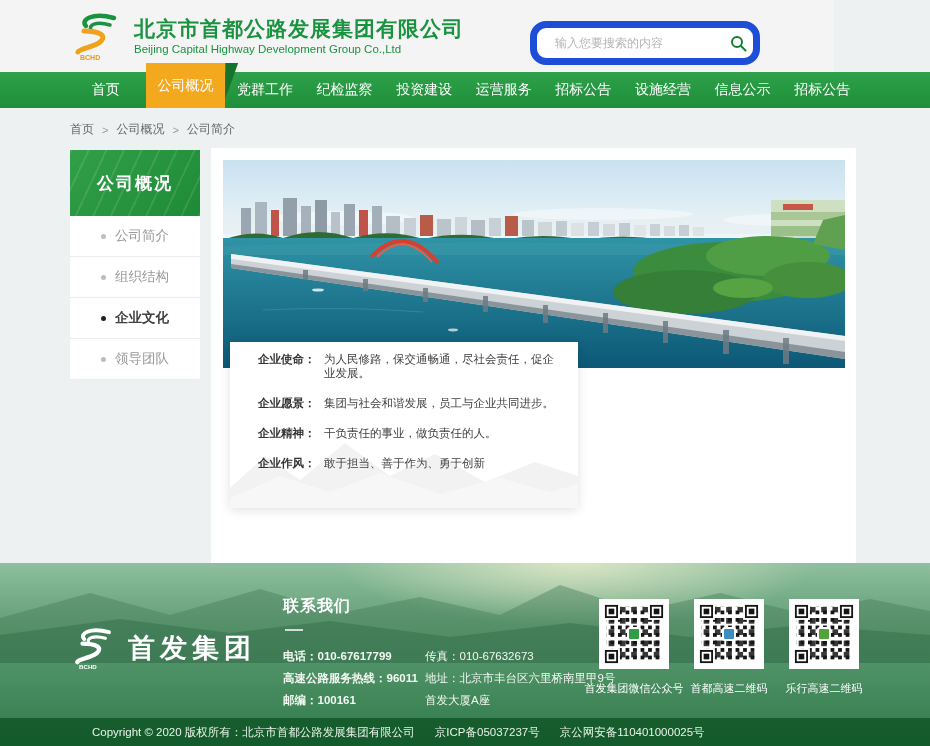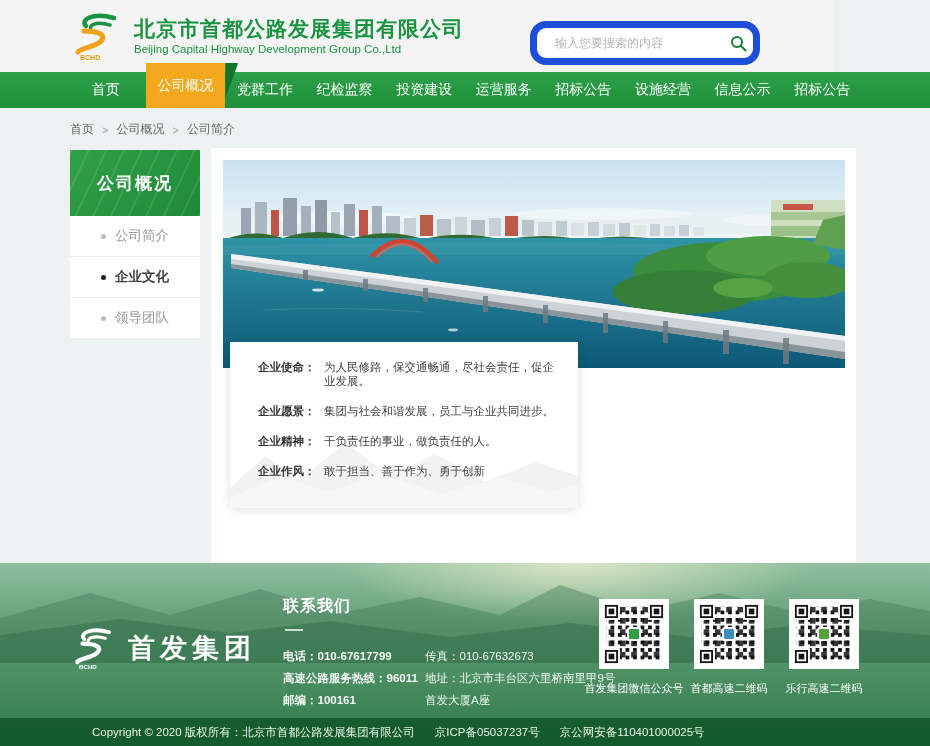--- a/index.html
+++ b/index.html
@@ -47,21 +47,21 @@
   .side-item .dot{width:5px;height:5px;border-radius:50%;background:#bdbdbd;}
   .side-item.active{color:#404040;font-weight:bold;justify-content:center;}
   .side-item.active .dot{background:#222;}
 
   
   .main-panel{position:absolute;left:211px;top:148px;width:645px;height:415px;background:#fff;}
   .hero{position:absolute;left:12px;top:12px;width:622px;height:208px;overflow:hidden;}
   .culture-card{position:absolute;left:19px;top:194px;width:348px;height:166px;background:#fff;
     box-shadow:0 2px 10px rgba(0,0,0,.12);overflow:hidden;}
   .card-mountains{position:absolute;left:0;bottom:0;width:348px;height:90px;opacity:.55;}
-  .card-rows{position:relative;z-index:1;padding:18px 18px 0 28px;}
+  .card-rows{position:relative;z-index:1;padding:10px 18px 0 28px;}
   .card-row{display:flex;margin-bottom:16px;font-size:11.5px;color:#3f3f3f;line-height:14px;}
   .card-row .lbl{font-weight:bold;width:66px;flex:none;color:#333;}
   .card-row .txt{flex:1;}
 
   
   .footer{position:absolute;left:0;top:563px;width:930px;height:183px;overflow:hidden;
     background:linear-gradient(180deg,#8fbf9f 0%,#5d9b72 38%,#2e7a4a 100%);}
   .footer-glow{position:absolute;left:0;top:0;width:930px;height:120px;
     background:radial-gradient(ellipse 340px 90px at 62% 0%,rgba(244,243,210,.75),rgba(244,243,210,0) 70%);}
   .footer-mts{position:absolute;left:0;top:0;width:930px;height:100px;}
@@ -172,20 +172,24 @@
     <a>公司简介</a>
   </div>
 
   <div class="sidebar">
     <div class="side-head">
       <span>公司概况</span>
     </div>
     <div class="side-item">
       <span class="dot"></span>
       <span>公司简介</span>
+    </div>
+    <div class="side-item">
+      <span class="dot"></span>
+      <span>组织结构</span>
     </div>
     <div class="side-item active">
       <span class="dot"></span>
       <span>企业文化</span>
     </div>
     <div class="side-item">
       <span class="dot"></span>
       <span>领导团队</span>
     </div>
   </div>

